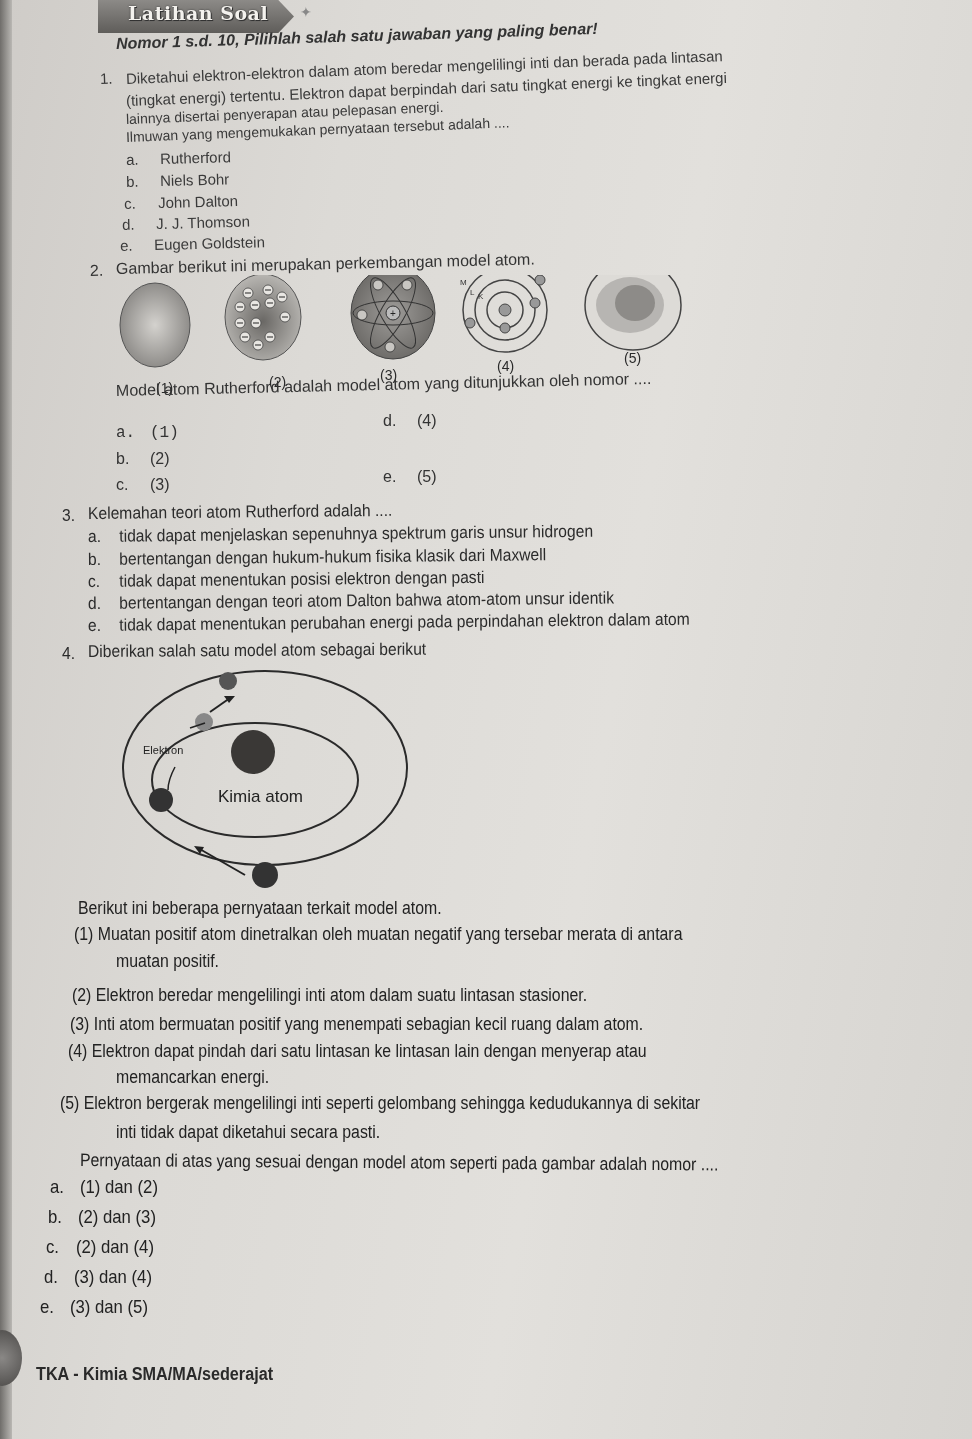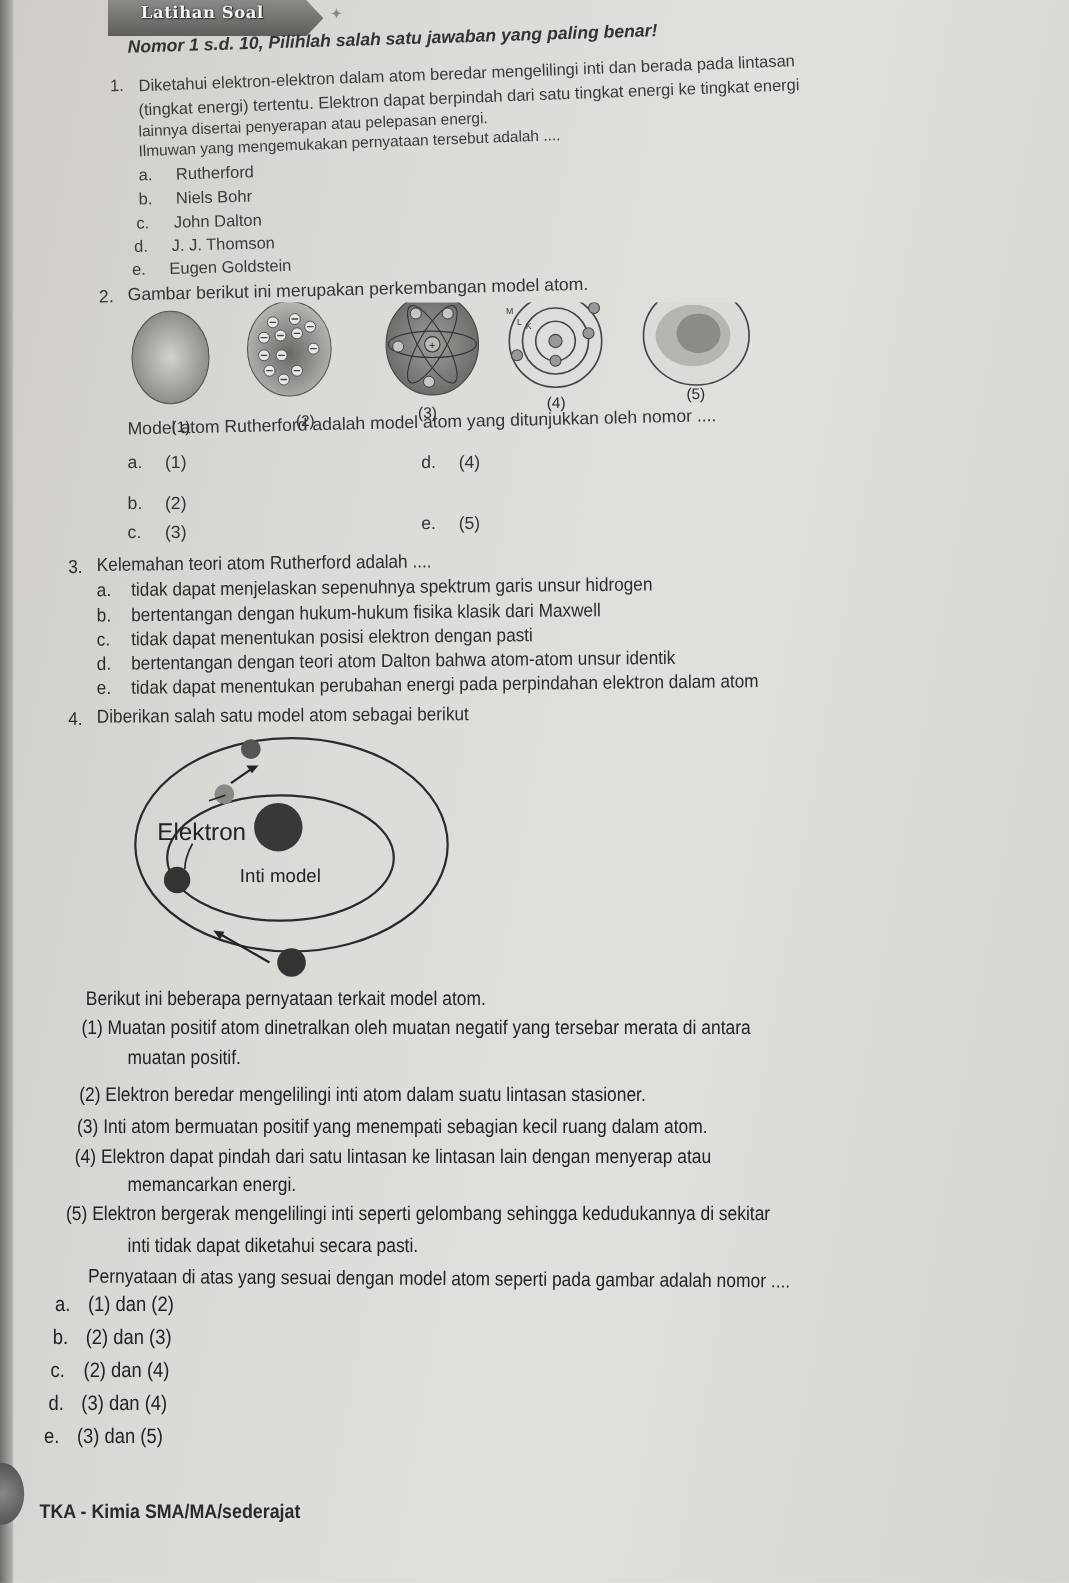--- a/index.html
+++ b/index.html
@@ -11,21 +11,21 @@
   .abs { position: absolute; white-space: nowrap; }
   .left-edge { position: absolute; left: 0; top: 0; width: 12px; height: 1439px;
     background: linear-gradient(90deg, #6f6d6a, #b9b7b3); }
   .header-badge {
     position: absolute; left: 98px; top: 0; width: 196px; height: 33px;
     background: linear-gradient(180deg, #8c8a87, #5f5d5a);
     clip-path: polygon(0 0, 92% 0, 100% 50%, 92% 100%, 0 100%);
   }
   .header-title {
     position: absolute; left: 128px; top: 2px; font-family: "DejaVu Serif", serif;
-    font-size: 15px; font-weight: bold; color: #f4f2ee; letter-spacing: 0.5px;
+    font-size: 19px; font-weight: bold; color: #f4f2ee; letter-spacing: 0.5px;
     text-shadow: 0 0 2px #333, 1px 1px 0 #333;
   }
   .sparkle { position: absolute; left: 300px; top: 4px; color: #888; font-size: 14px; }
   .instr { font-style: italic; font-weight: bold; font-size: 16px; color: #333; }
   .q1 { font-size: 15px; color: #3a3a3a; transform: rotate(-2.2deg); transform-origin: left; }
   .q2 { font-size: 16px; color: #333; transform: rotate(-1.3deg); transform-origin: left; }
   .qn { font-family: "Liberation Sans", sans-serif; font-size: 17px; color: #2b2b2b;
         transform: scaleX(0.92); transform-origin: left; }
   .q4 { font-size: 18px; color: #222; transform: scaleX(0.88); transform-origin: left; }
   .opt-letter { display: inline-block; width: 34px; }
@@ -153,21 +153,21 @@
 </svg>
 
 <div class="abs" style="left:156px; top:380px; font-size:14px;">(1)</div>
 <div class="abs" style="left:269px; top:374px; font-size:14px;">(2)</div>
 <div class="abs" style="left:380px; top:367px; font-size:14px;">(3)</div>
 <div class="abs" style="left:497px; top:358px; font-size:14px;">(4)</div>
 <div class="abs" style="left:624px; top:350px; font-size:14px;">(5)</div>
 
 <div class="abs q2" style="left:116px; top:382px;">Model atom Rutherford adalah model atom yang ditunjukkan oleh nomor ....</div>
 
-<div class="abs q2" style="left:116px; top:412px; transform:none;"><span class="opt-letter">a.</span><span>(1)</span></div>
+<div class="abs q2" style="left:116px; top:424px; transform:none;font-family:Liberation Mono, monospace;"><span class="opt-letter">a.</span><span>(1)</span></div>
 <div class="abs q2" style="left:116px; top:450px; transform:none;"><span class="opt-letter">b.</span><span>(2)</span></div>
 <div class="abs q2" style="left:116px; top:476px; transform:none;"><span class="opt-letter">c.</span><span>(3)</span></div>
 <div class="abs q2" style="left:383px; top:412px; transform:none;"><span class="opt-letter">d.</span><span>(4)</span></div>
 <div class="abs q2" style="left:383px; top:436px; transform:none;margin-top:32px;"><span class="opt-letter">e.</span><span>(5)</span></div>
 
 <div class="abs qn" style="left:62px; top:506px;">3.</div>
 <div class="abs qn" style="left:88px; top:504px; transform:rotate(-0.6deg) scaleX(0.92);">Kelemahan teori atom Rutherford adalah ....</div>
 <div class="abs qn" style="left:88px; top:513px; transform:rotate(-0.6deg) scaleX(0.92); margin-top:14px;"><span class="opt-letter">a.</span><span>tidak dapat menjelaskan sepenuhnya spektrum garis unsur hidrogen</span></div>
 <div class="abs qn" style="left:88px; top:550px; transform:rotate(-0.6deg) scaleX(0.92);"><span class="opt-letter">b.</span><span>bertentangan dengan hukum-hukum fisika klasik dari Maxwell</span></div>
 <div class="abs qn" style="left:88px; top:572px; transform:rotate(-0.6deg) scaleX(0.92);"><span class="opt-letter">c.</span><span>tidak dapat menentukan posisi elektron dengan pasti</span></div>
@@ -185,22 +185,22 @@
   <circle cx="114" cy="52" r="9" fill="#888"></circle>
   <circle cx="71" cy="130" r="12" fill="#333"></circle>
   <circle cx="175" cy="205" r="13" fill="#333"></circle>
   <path d="M120 42 L140 28" stroke="#222" stroke-width="2" fill="none"></path>
   <polygon points="145,26 134,26 139,33" fill="#222"></polygon>
   <path d="M155 205 L108 178" stroke="#222" stroke-width="2" fill="none"></path>
   <polygon points="104,176 114,177 110,184" fill="#222"></polygon>
   <path d="M85 97 Q78 110 78 120" stroke="#222" stroke-width="1.5" fill="none"></path>
   <path d="M100 58 L115 53" stroke="#222" stroke-width="1.5" fill="none"></path>
 </svg>
-<div class="abs" style="left:143px; top:744px; font-size:22px; color:#222;">Elektron</div>
-<div class="abs" style="left:218px; top:787px; font-size:17px; color:#222;">Inti model</div>
+<div class="abs" style="left:143px; top:744px; font-size:11px; color:#222;">Elektron</div>
+<div class="abs" style="left:218px; top:787px; font-size:17px; color:#222;">Kimia atom</div>
 
 <div class="abs q4" style="left:78px; top:898px;">Berikut ini beberapa pernyataan terkait model atom.</div>
 
 <div class="abs q4" style="left:74px; top:924px;"><span>(1)</span> <span>Muatan positif atom dinetralkan oleh muatan negatif yang tersebar merata di antara</span></div>
 <div class="abs q4" style="left:116px; top:951px;">muatan positif.</div>
 <div class="abs q4" style="left:72px; top:985px;"><span>(2)</span> <span>Elektron beredar mengelilingi inti atom dalam suatu lintasan stasioner.</span></div>
 <div class="abs q4" style="left:70px; top:1014px;"><span>(3)</span> <span>Inti atom bermuatan positif yang menempati sebagian kecil ruang dalam atom.</span></div>
 <div class="abs q4" style="left:68px; top:1041px;"><span>(4)</span> <span>Elektron dapat pindah dari satu lintasan ke lintasan lain dengan menyerap atau</span></div>
 <div class="abs q4" style="left:116px; top:1067px;">memancarkan energi.</div>
 <div class="abs q4" style="left:60px; top:1093px;"><span>(5)</span> <span>Elektron bergerak mengelilingi inti seperti gelombang sehingga kedudukannya di sekitar</span></div>

